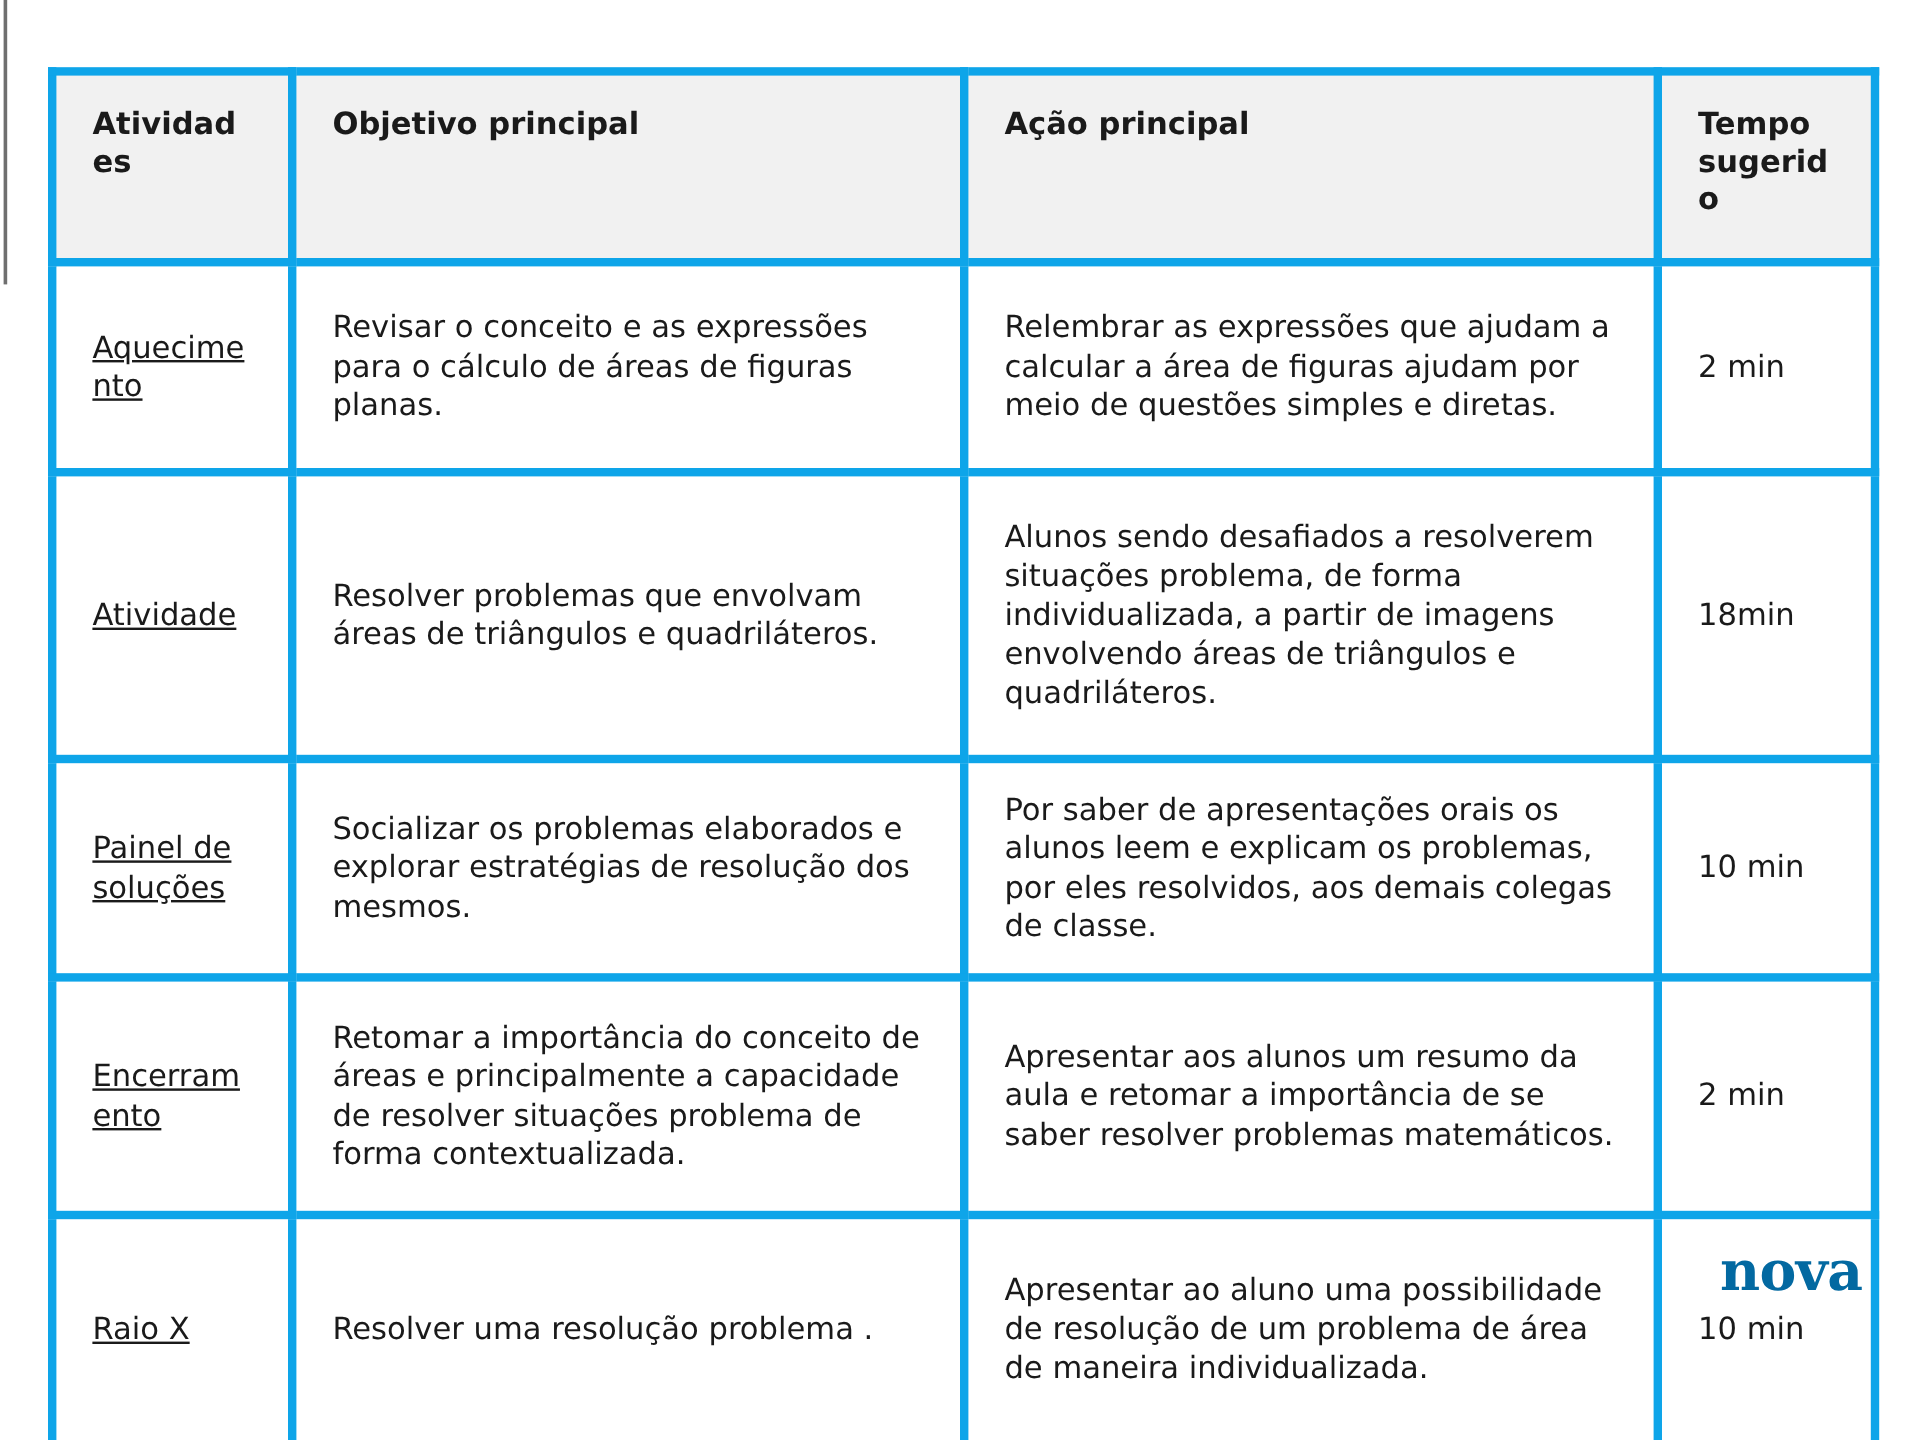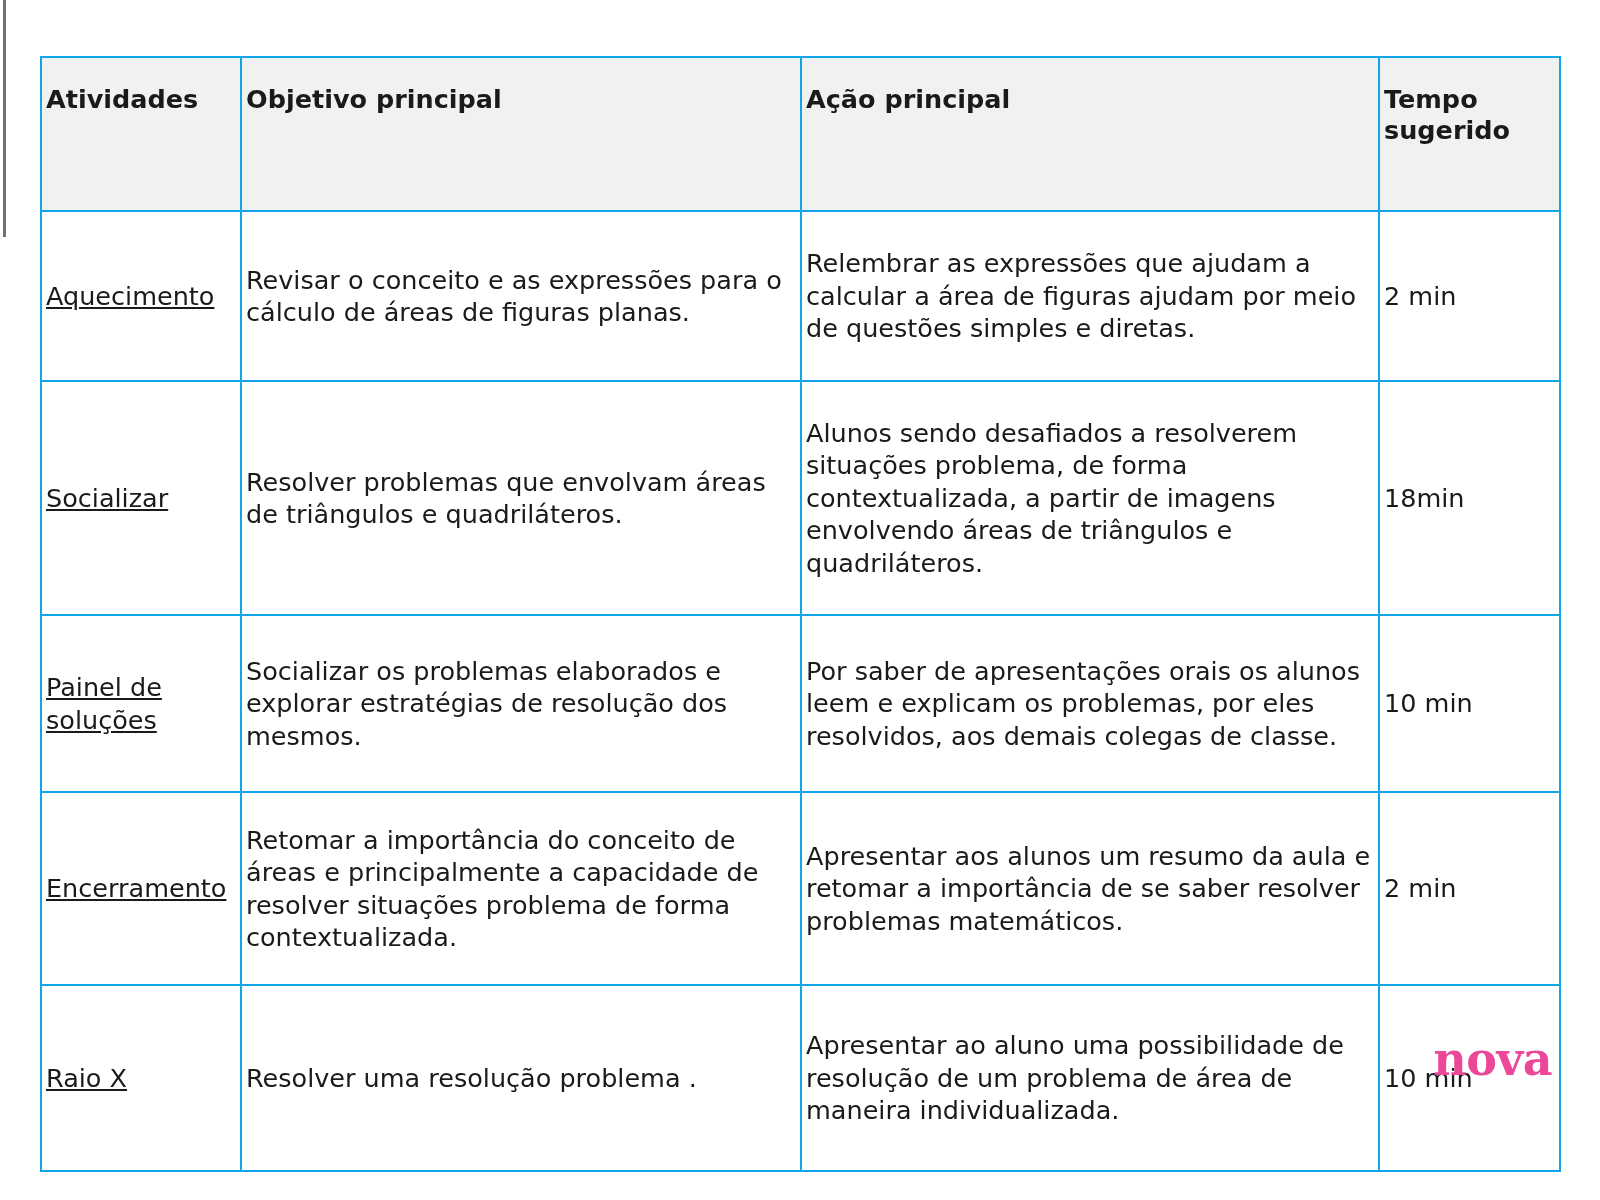--- a/index.html
+++ b/index.html
@@ -43,23 +43,23 @@
 
   table.plan-table {
     border-collapse: collapse;
     table-layout: fixed;
     width: 1519px;
     background: #ffffff;
   }
 
   table.plan-table td,
   table.plan-table th {
-    border: 2px solid #0ea5e9;
+    border: 7px solid #0ea5e9;
     vertical-align: middle;
-    padding: 10px 4px;
+    padding: 10px 30px;
     font-size: 25.5px;
     line-height: 1.27;
     color: #1a1a1a;
     font-weight: 400;
     text-align: left;
     word-wrap: break-word;
     overflow-wrap: break-word;
   }
 
   table.plan-table thead th {
@@ -92,21 +92,21 @@
     white-space: nowrap;
   }
 
   
   .brand {
     position: absolute;
     right: 48px;
     top: 1038px;
     width: 240px;
     text-align: right;
-    color: #ec4899;
+    color: #0369a1;
     font-family: "DejaVu Serif", "Liberation Serif", serif;
     font-weight: bold;
     font-size: 46px;
     line-height: 0.92;
     letter-spacing: -0.5px;
     user-select: none;
   }
   .brand .brand-line {
     display: block;
   }
@@ -135,23 +135,23 @@
         </tr>
       </thead>
       <tbody>
         <tr class="r-0">
           <td class="cell-activity">Aquecimento</td>
           <td class="cell-objective">Revisar o conceito e as expressões para o cálculo de áreas de figuras planas.</td>
           <td class="cell-action">Relembrar as expressões que ajudam a calcular a área de figuras ajudam por meio de questões simples e diretas.</td>
           <td class="cell-time">2 min</td>
         </tr>
         <tr class="r-1">
-          <td class="cell-activity">Socializar</td>
+          <td class="cell-activity">Atividade</td>
           <td class="cell-objective">Resolver problemas que envolvam áreas de triângulos e quadriláteros.</td>
-          <td class="cell-action">Alunos sendo desafiados a resolverem situações problema, de forma contextualizada, a partir de imagens envolvendo áreas de triângulos e quadriláteros.</td>
+          <td class="cell-action">Alunos sendo desafiados a resolverem situações problema, de forma individualizada, a partir de imagens envolvendo áreas de triângulos e quadriláteros.</td>
           <td class="cell-time">18min</td>
         </tr>
         <tr class="r-2">
           <td class="cell-activity">Painel de soluções</td>
           <td class="cell-objective">Socializar os problemas elaborados e explorar estratégias de resolução dos mesmos.</td>
           <td class="cell-action">Por saber de apresentações orais os alunos leem e explicam os problemas, por eles resolvidos, aos demais colegas de classe.</td>
           <td class="cell-time">10 min</td>
         </tr>
         <tr class="r-3">
           <td class="cell-activity">Encerramento</td>

